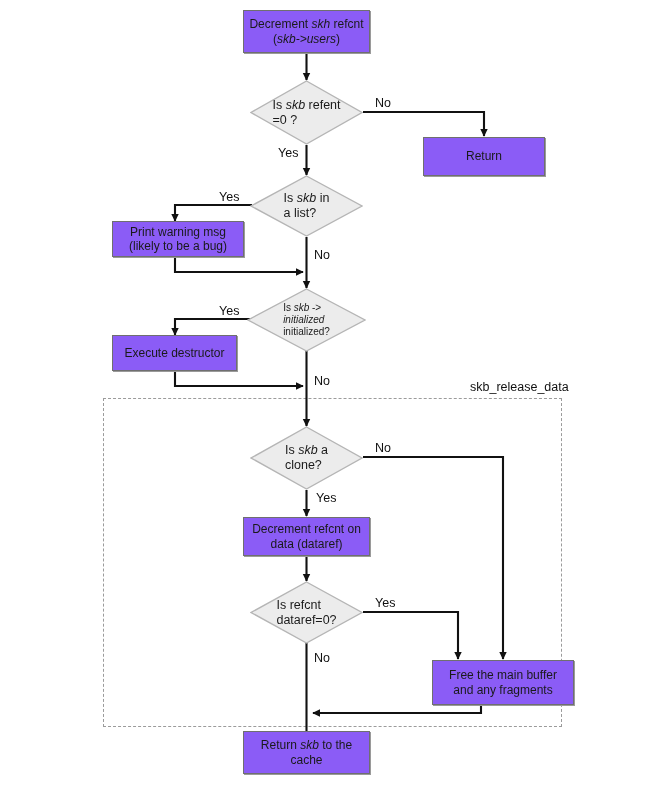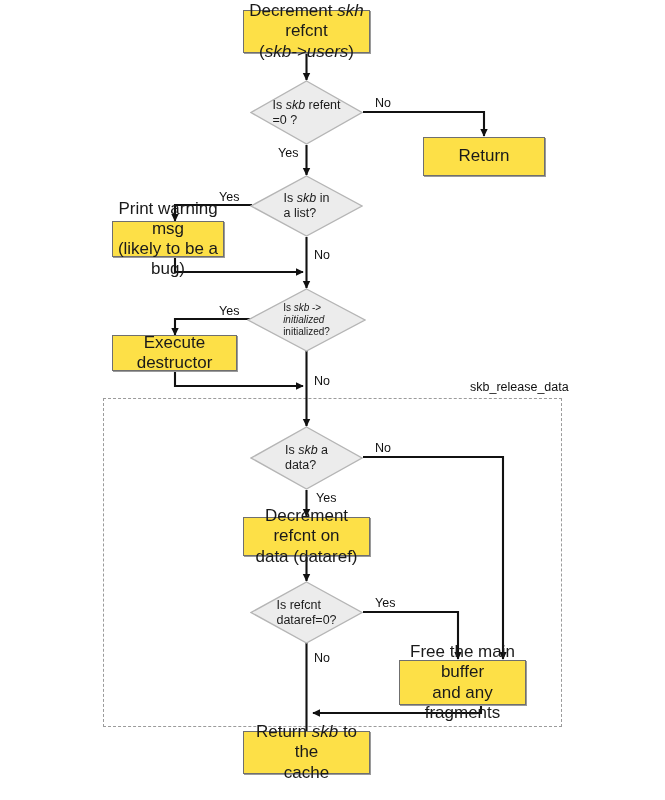--- a/index.html
+++ b/index.html
@@ -8,23 +8,23 @@
     width:665px;height:800px;position:relative;overflow:hidden;
     color:#111111;
   }
   #canvas{position:absolute;left:0;top:0;width:665px;height:800px;}
   svg.lines{position:absolute;left:0;top:0;width:665px;height:800px;pointer-events:none;}
 
   .node{position:absolute;box-sizing:border-box;display:flex;align-items:center;
         justify-content:center;text-align:center;line-height:1.18;}
 
   .box{
-    background:#fde047;border:1px solid #6f6f6f;
+    background:#8b5cf6;border:1px solid #6f6f6f;
     box-shadow:1px 1px 0 0 #9a9a9a;
-    font-size:17px;color:#1a1a1a;padding:2px 4px;
+    font-size:12px;color:#1a1a1a;padding:2px 4px;
   }
 
   .diamond-wrap{position:absolute;}
   .diamond-shape{position:absolute;left:0;top:0;width:100%;height:100%;}
   .diamond-label{
     position:absolute;left:0;top:0;width:100%;height:100%;
     display:flex;align-items:center;justify-content:center;text-align:left;
     font-size:12.5px;line-height:1.18;color:#1a1a1a;
   }
 
@@ -120,21 +120,21 @@
       <polygon points="56.5,1 112,31 56.5,61 1,31" fill="#ececec" stroke="#b5b5b5" stroke-width="1.4"></polygon>
     </svg>
     <div class="diamond-label">
       <div>
         <span class="l1">Is <i class="it">skb</i> in</span>
         <span class="l1">a list?</span>
       </div>
     </div>
   </div>
 
-  <div class="node box" style="left:112px;top:221px;width:112px;height:36px;">
+  <div class="node box" style="left:112px;top:221px;width:132px;height:36px;">
     <div>
       <span class="l1">Print warning msg</span>
       <span class="l1">(likely to be a bug)</span>
     </div>
   </div>
 
   <div class="diamond-wrap" style="left:247px;top:288px;width:119px;height:64px;">
     <svg class="diamond-shape" viewBox="0 0 119 64">
       <polygon points="59.5,1 118,32 59.5,63 1,32" fill="#ececec" stroke="#b5b5b5" stroke-width="1.4"></polygon>
     </svg>
@@ -151,21 +151,21 @@
     <span>Execute destructor</span>
   </div>
 
   <div class="diamond-wrap" style="left:250px;top:426px;width:113px;height:64px;">
     <svg class="diamond-shape" viewBox="0 0 113 64">
       <polygon points="56.5,1 112,32 56.5,63 1,32" fill="#ececec" stroke="#b5b5b5" stroke-width="1.4"></polygon>
     </svg>
     <div class="diamond-label">
       <div>
         <span class="l1">Is <i class="it">skb</i> a</span>
-        <span class="l1">data?</span>
+        <span class="l1">clone?</span>
       </div>
     </div>
   </div>
 
   <div class="node box" style="left:243px;top:517px;width:127px;height:39px;">
     <div>
       <span class="l1">Decrement refcnt on</span>
       <span class="l1">data (dataref)</span>
     </div>
   </div>
@@ -175,21 +175,21 @@
       <polygon points="56.5,1 112,31.5 56.5,62 1,31.5" fill="#ececec" stroke="#b5b5b5" stroke-width="1.4"></polygon>
     </svg>
     <div class="diamond-label">
       <div>
         <span class="l1">Is refcnt</span>
         <span class="l1">dataref=0?</span>
       </div>
     </div>
   </div>
 
-  <div class="node box" style="left:399px;top:660px;width:127px;height:45px;justify-content:center;">
+  <div class="node box" style="left:432px;top:660px;width:142px;height:45px;justify-content:center;">
     <div>
       <span class="l1">Free the main buffer</span>
       <span class="l1">and any fragments</span>
     </div>
   </div>
 
   <div class="node box" style="left:243px;top:731px;width:127px;height:43px;">
     <div>
       <span class="l1">Return <i class="it">skb</i> to the</span>
       <span class="l1">cache</span>

